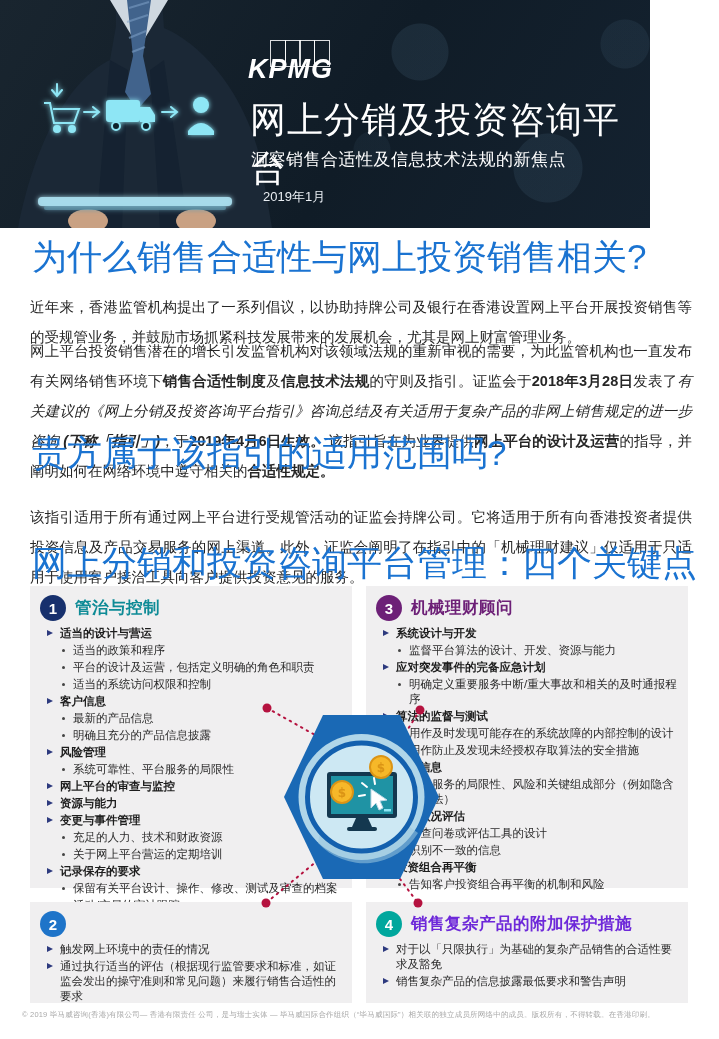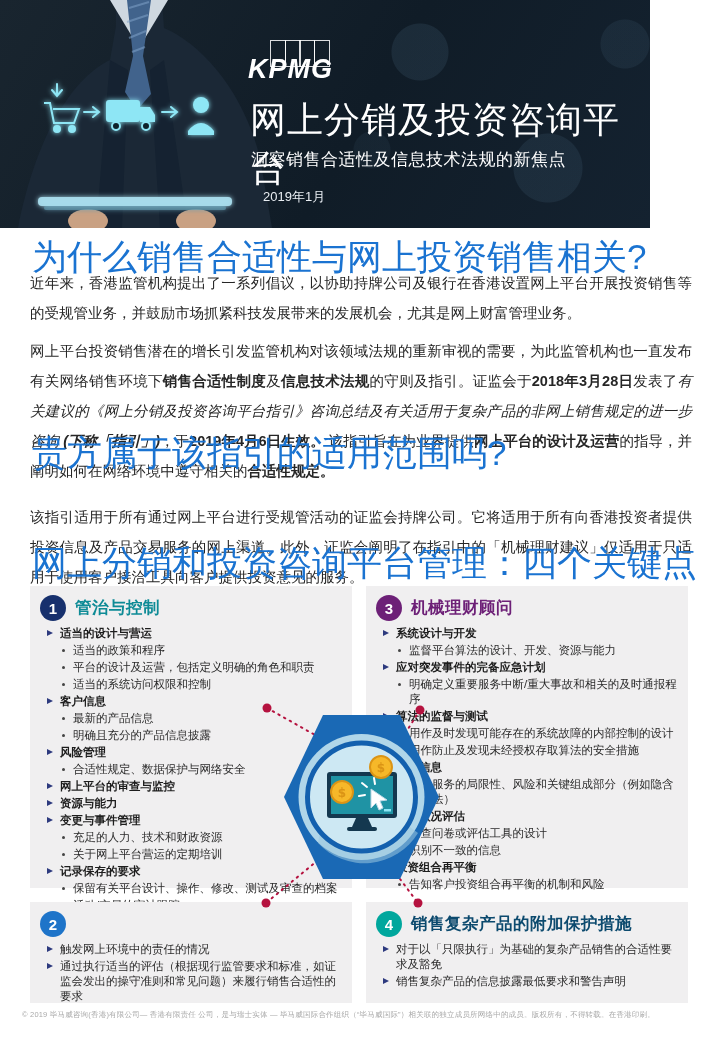--- a/index.html
+++ b/index.html
@@ -144,21 +144,21 @@
       <div class="kpmg-word">KPMG</div>
     </div>
 
     <div class="hero-title">网上分销及投资咨询平台</div>
     <div class="hero-subtitle">洞察销售合适性及信息技术法规的新焦点</div>
     <div class="hero-date">2019年1月</div>
   </div>
 
   <div class="h-blue" style="top: 234px; color: rgb(26, 115, 209);">为什么销售合适性与网上投资销售相关?</div>
 
-  <p class="para" style="top:268px;">近年来，香港监管机构提出了一系列倡议，以协助持牌公司及银行在香港设置网上平台开展投资销售等的受规管业务，并鼓励市场抓紧科技发展带来的发展机会，尤其是网上财富管理业务。</p>
+  <p class="para" style="top:292px;">近年来，香港监管机构提出了一系列倡议，以协助持牌公司及银行在香港设置网上平台开展投资销售等的受规管业务，并鼓励市场抓紧科技发展带来的发展机会，尤其是网上财富管理业务。</p>
 
   <p class="para" style="top:336px;"><span>网上平台投资销售潜在的增长引发监管机构对该领域法规的重新审视的需要，为此监管机构也一直发布有关网络销售环境下</span><span style="font-weight: bold;">销售合适性制度</span><span>及</span><span style="font-weight: bold;">信息技术法规</span><span>的守则及指引。证监会于</span><span style="font-weight: bold;">2018年3月28日</span><span>发表了</span><span style="font-style: italic;">有关建议的《网上分销及投资咨询平台指引》咨询总结及有关适用于复杂产品的非网上销售规定的进一步咨询 </span><span style="font-weight: bold; font-style: italic;">(下称「指引」)</span><span>，于</span><span style="font-weight: bold;">2019年4月6日生效。</span><span> 该指引旨在为业界提供</span><span style="font-weight: bold;">网上平台的设计及运营</span><span>的指导，并阐明如何在网络环境中遵守相关的</span><span style="font-weight: bold;">合适性规定。</span></p>
 
   <div class="h-blue" style="top: 430px; color: rgb(26, 115, 209);">贵方属于该指引的适用范围吗?</div>
 
   <p class="para" style="top:502px;">该指引适用于所有通过网上平台进行受规管活动的证监会持牌公司。它将适用于所有向香港投资者提供投资信息及产品交易服务的网上渠道。此外，证监会阐明了在指引中的「机械理财建议」仅适用于只适用于使用客户接洽工具向客户提供投资意见的服务。</p>
 
   <div class="h-blue" style="top: 540px; color: rgb(26, 115, 209);">网上分销和投资咨询平台管理：四个关键点</div>
 
   <div id="grid">
@@ -197,21 +197,21 @@
           <div class="kp-item dot">
             <span class="marker"></span>
             <span class="txt">明确且充分的产品信息披露</span>
           </div>
           <div class="kp-item arrow bold">
             <span class="marker"></span>
             <span class="txt">风险管理</span>
           </div>
           <div class="kp-item dot">
             <span class="marker"></span>
-            <span class="txt">合适性规定、数据保护与网络安全</span>
+            <span class="txt">系统可靠性、平台服务的局限性</span>
           </div>
           <div class="kp-item arrow bold">
             <span class="marker"></span>
             <span class="txt">网上平台的审查与监控</span>
           </div>
           <div class="kp-item arrow bold">
             <span class="marker"></span>
             <span class="txt">资源与能力</span>
           </div>
           <div class="kp-item arrow bold">
@@ -324,21 +324,21 @@
           <div class="kp-item arrow">
             <span class="marker"></span>
             <span class="txt">通过执行适当的评估（根据现行监管要求和标准，如证监会发出的操守准则和常见问题）来履行销售合适性的要求</span>
           </div>
         </div>
     </div>
 
     <div class="panel" style="left:366px; top:316px; width:322px; height:101px;">
       <div class="panel-head">
         <div class="num-circle" style="background: rgb(0, 167, 157);">4</div>
-        <div class="panel-title" style="color: #0c4a6e;">销售复杂产品的附加保护措施</div>
+        <div class="panel-title" style="color: #6d28d9;">销售复杂产品的附加保护措施</div>
       </div>
       <div class="kp-list">
 
       <div class="kp-item arrow">
             <span class="marker"></span>
             <span class="txt">对于以「只限执行」为基础的复杂产品销售的合适性要求及豁免</span>
           </div>
           <div class="kp-item arrow">
             <span class="marker"></span>
             <span class="txt">销售复杂产品的信息披露最低要求和警告声明</span>

